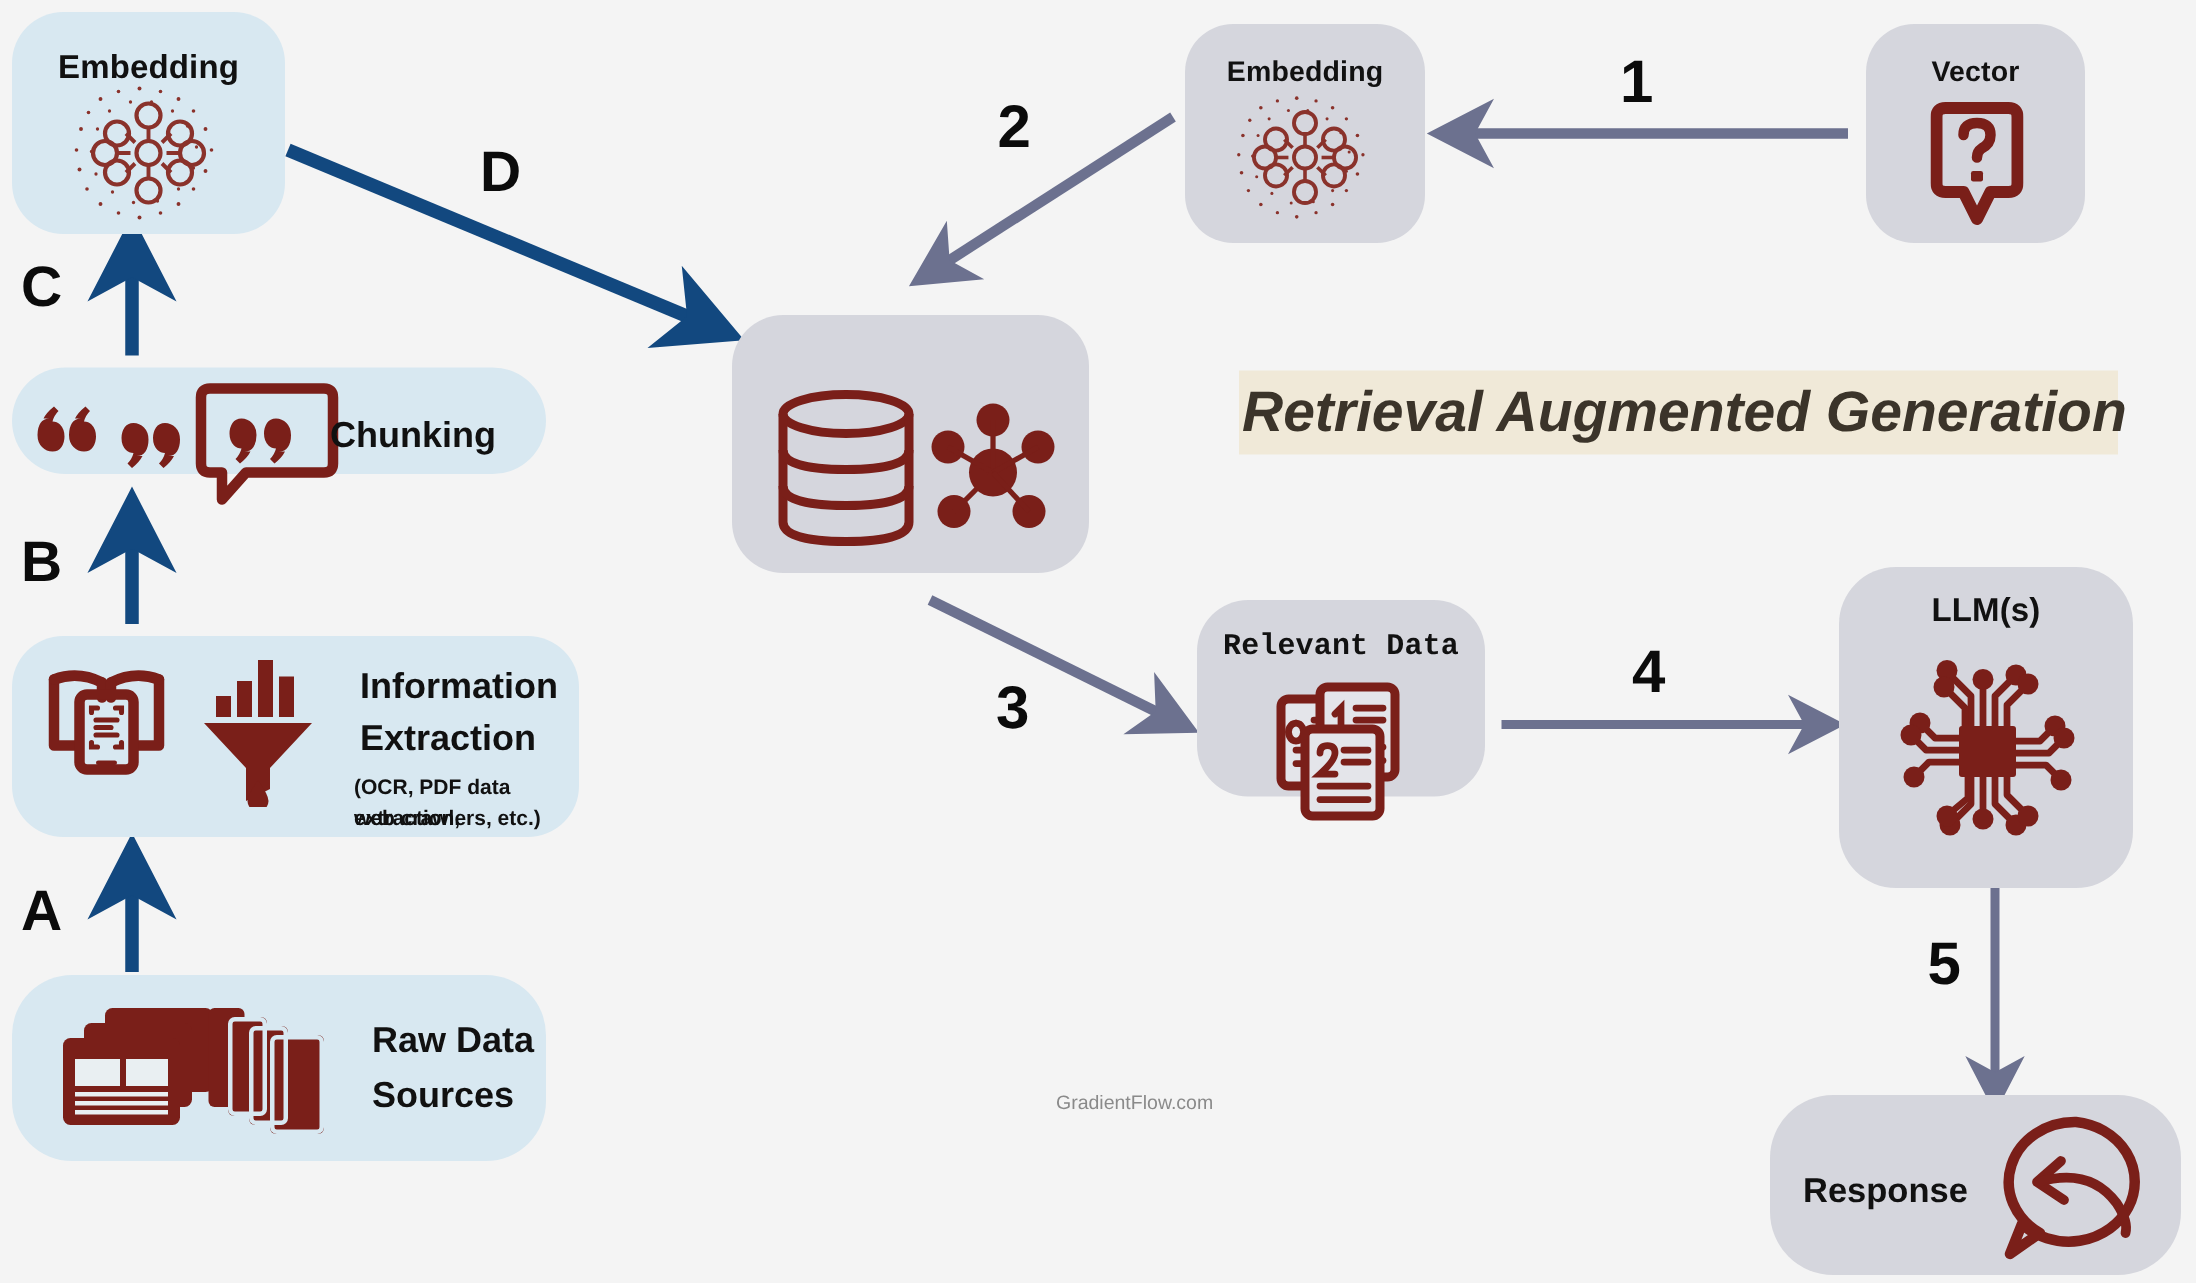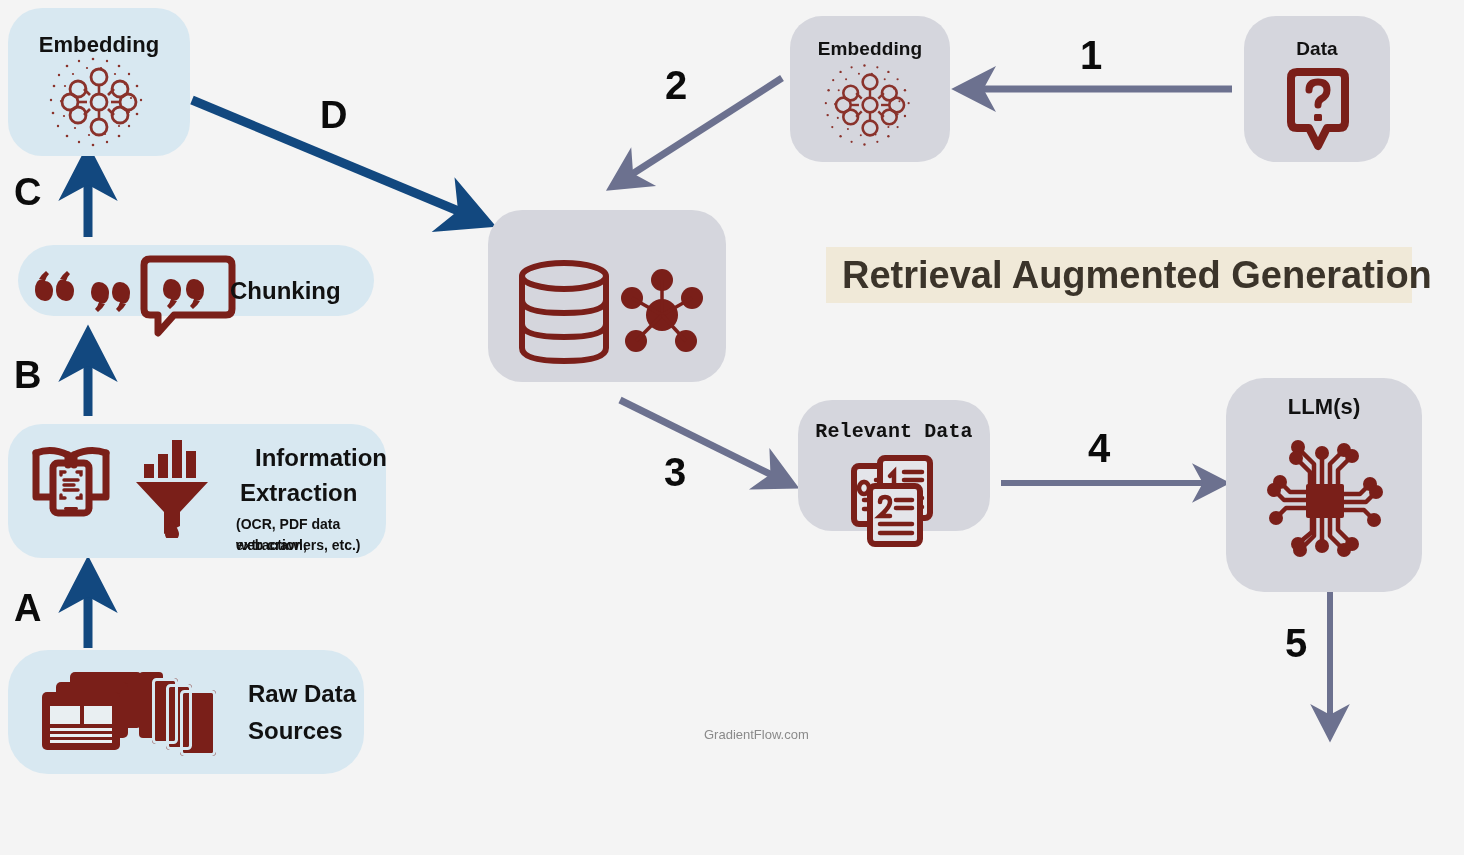--- a/index.html
+++ b/index.html
@@ -154,21 +154,21 @@
         <circle cx="29" cy="59" r="8"></circle>
         <circle cx="71" cy="59" r="8"></circle>
         <circle cx="21" cy="46" r="8"></circle>
         <circle cx="79" cy="46" r="8"></circle>
       </g>
     </svg>
   </div>
 
   <div class="step-lbl letter" style="left:14px;top:172px;">C</div>
 
-  <div class="node blue" style="left:18px;top:245px;width:356px;height:71px;border-radius:48px;">
+  <div class="node blue" style="left:8px;top:245px;width:356px;height:71px;border-radius:48px;">
     <svg class="icon" style="left:12px;top:6px;" width="208" height="86" viewBox="0 0 208 86">
       <g fill="#7a1f19">
         <path d="M13,28 q-4,0 -6,3 q-2,3 -2,8 q0,5 3,8 q3,3 7,3 q4,0 6,-3 q2,-3 2,-7 q0,-5 -3,-8 q-2,-2 -5,-2 q1,-4 4,-7 l-3,-3 q-5,4 -7,8 z"></path>
         <path d="M34,28 q-4,0 -6,3 q-2,3 -2,8 q0,5 3,8 q3,3 7,3 q4,0 6,-3 q2,-3 2,-7 q0,-5 -3,-8 q-2,-2 -5,-2 q1,-4 4,-7 l-3,-3 q-5,4 -7,8 z"></path>
         <path d="M71,53 q4,0 6,-3 q2,-3 2,-8 q0,-5 -3,-8 q-3,-3 -7,-3 q-4,0 -6,3 q-2,3 -2,7 q0,5 3,8 q2,2 5,2 q-1,4 -4,7 l3,3 q5,-4 7,-8 z"></path>
         <path d="M92,53 q4,0 6,-3 q2,-3 2,-8 q0,-5 -3,-8 q-3,-3 -7,-3 q-4,0 -6,3 q-2,3 -2,7 q0,5 3,8 q2,2 5,2 q-1,4 -4,7 l3,3 q5,-4 7,-8 z"></path>
       </g>
       <path d="M120,8 L196,8 Q202,8 202,14 L202,58 Q202,64 196,64 L144,64 L128,82 L128,64 L120,64 Q114,64 114,58 L114,14 Q114,8 120,8 Z" fill="none" stroke="#7a1f19" stroke-width="7" stroke-linejoin="round"></path>
       <g fill="#7a1f19">
         <path d="M143,50 q4,0 6,-3 q2,-3 2,-8 q0,-5 -3,-8 q-3,-3 -7,-3 q-4,0 -6,3 q-2,3 -2,7 q0,5 3,8 q2,2 5,2 q-1,4 -4,7 l3,3 q5,-4 7,-8 z"></path>
@@ -207,21 +207,21 @@
       <g fill="#7a1f19">
         <rect x="12" y="30" width="10" height="14"></rect>
         <rect x="26" y="20" width="10" height="24"></rect>
         <rect x="40" y="6" width="10" height="38"></rect>
         <rect x="54" y="17" width="10" height="27"></rect>
         <path d="M4,48 L76,48 L48,78 L48,92 L32,100 L32,78 Z"></path>
         <path d="M40,84 q7,10 7,14 a7,7 0 0 1 -14,0 q0,-4 7,-14 z" transform="translate(0,2)"></path>
       </g>
     </svg>
 
-    <div class="lbl" style="left:232px;top:20px;font-size:24px;margin-left:15px;">Information</div>
+    <div class="lbl" style="left:232px;top:20px;font-size:24px;">Information</div>
     <div class="lbl" style="left:232px;top:55px;font-size:24px;">Extraction</div>
     <div class="sub" style="left:228px;top:90px;">(OCR, PDF data extraction,</div>
     <div class="sub" style="left:228px;top:111px;">web crawlers, etc.)</div>
   </div>
 
   <div class="step-lbl letter" style="left:14px;top:588px;">A</div>
 
   <div class="node blue" style="left:8px;top:650px;width:356px;height:124px;border-radius:40px;">
     <svg class="icon" style="left:26px;top:20px;" width="190" height="86" viewBox="0 0 190 86">
       <g fill="#7a1f19">
@@ -342,29 +342,29 @@
           <circle cx="71" cy="59" r="8"></circle>
         <circle cx="21" cy="46" r="8"></circle>
           <circle cx="79" cy="46" r="8"></circle>
       </g>
     </svg>
   </div>
 
   <div class="step-lbl" style="left:1080px;top:35px;">1</div>
 
   <div class="node gray" style="left:1244px;top:16px;width:146px;height:146px;border-radius:32px;">
-    <div class="node-title" style="top:22px;font-size:19px;">Data</div>
+    <div class="node-title" style="top:22px;font-size:19px;">Vector</div>
     <svg class="icon" style="left:43px;top:52px;" width="62" height="84" viewBox="0 0 62 84">
       <path d="M10,4 L52,4 Q58,4 58,10 L58,54 Q58,60 52,60 L40,60 L31,78 L22,60 L10,60 Q4,60 4,54 L4,10 Q4,4 10,4 Z" fill="none" stroke="#7a1f19" stroke-width="8" stroke-linejoin="round"></path>
       <path d="M22,22 q0,-8 9,-8 q9,0 9,8 q0,6 -6,9 q-3,2 -3,6" fill="none" stroke="#7a1f19" stroke-width="7" stroke-linecap="round"></path>
       <rect x="27" y="46" width="8" height="7" rx="1.5" fill="#7a1f19"></rect>
     </svg>
   </div>
 
-  <div class="banner" style="left:826px;top:247px;width:586px;height:56px;padding-left:16px;">
+  <div class="banner" style="left:826px;top:247px;width:586px;height:56px;padding-left:2px;font-style:italic;">
     <span>Retrieval Augmented Generation</span>
   </div>
 
   <div class="step-lbl" style="left:664px;top:452px;">3</div>
 
   <div class="node gray" style="left:798px;top:400px;width:192px;height:131px;border-radius:34px;font-family:Liberation Mono, monospace;">
     <div class="node-title" style="top:20px;font-size:20px;">Relevant Data</div>
     <svg class="icon" style="left:50px;top:52px;" width="96" height="96" viewBox="0 0 96 96">
       <rect x="6" y="14" width="48" height="58" rx="5" fill="#e4e5ea" stroke="#7a1f19" stroke-width="6"></rect>
       <g fill="none" stroke="#7a1f19" stroke-width="4.5" stroke-linecap="round">
@@ -433,16 +433,24 @@
           <circle cx="90" cy="120" r="7"></circle>
         <circle cx="98" cy="114" r="7"></circle>
           <circle cx="44" cy="114" r="7"></circle>
       </g>
       <rect x="52" y="54" width="38" height="34" rx="2" fill="#7a1f19"></rect>
     </svg>
   </div>
 
   <div class="step-lbl" style="left:1285px;top:623px;">5</div>
 
+  <div class="node gray" style="left:1180px;top:730px;width:274px;height:120px;border-radius:42px;">
+    <div class="lbl" style="left:22px;top:50px;font-size:23px;">Response</div>
+    <svg class="icon" style="left:150px;top:12px;" width="108" height="102" viewBox="0 0 108 102">
+      <path d="M54,6 a44,40 0 1 1 -36,68 L10,94 L30,80 A44,40 0 0 1 54,6 Z" fill="none" stroke="#7a1f19" stroke-width="7" stroke-linejoin="round"></path>
+      <path d="M44,32 L28,46 L46,58" fill="none" stroke="#7a1f19" stroke-width="6.5" stroke-linecap="round" stroke-linejoin="round"></path>
+      <path d="M29,46 q34,-10 52,14 q8,12 6,20" fill="none" stroke="#7a1f19" stroke-width="6.5" stroke-linecap="round"></path>
+    </svg>
+  </div>
 
   <div class="watermark" style="left:704px;top:727px;">GradientFlow.com</div>
 
 </div>
 
 </body></html>

